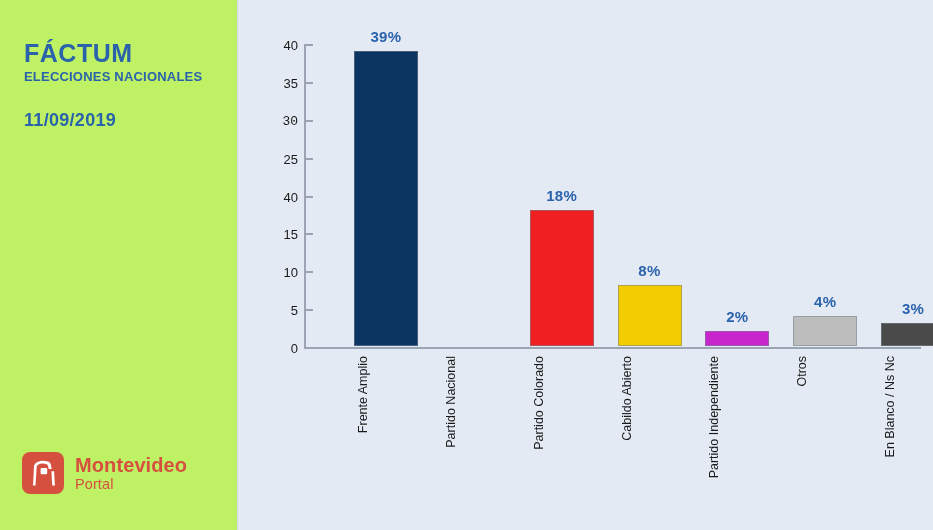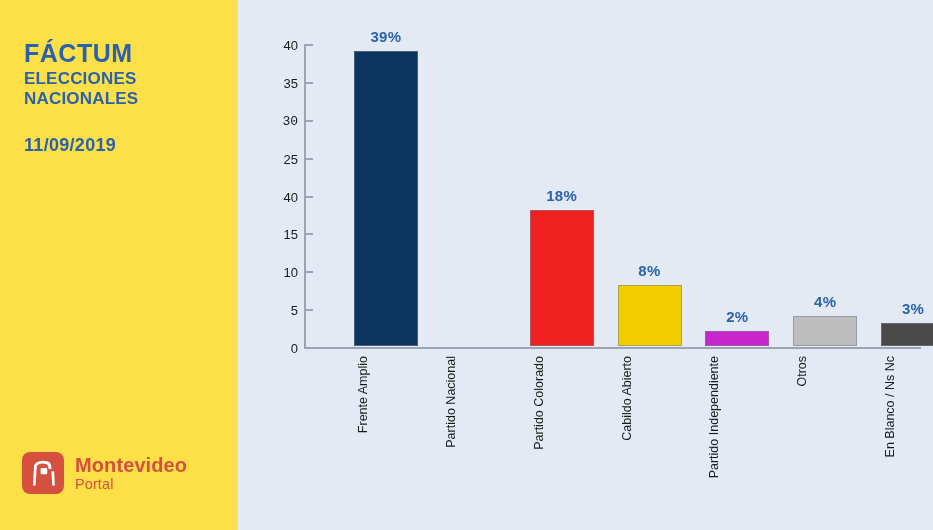--- a/index.html
+++ b/index.html
@@ -15,21 +15,21 @@
     font-family: "Liberation Sans", sans-serif;
     position: relative;
   }
 
   
   #left-panel {
     position: absolute;
     left: 0; top: 0;
     width: 237px;
     height: 530px;
-    background: #fde047;
+    background: #bef264;
   }
 
   #panel-divider {
     position: absolute;
     left: 237px; top: 0;
     width: 1px;
     height: 530px;
     background: #d2dae8;
   }
 
@@ -41,21 +41,21 @@
 
   #brand-title {
     font-size: 25px;
     font-weight: bold;
     color: #2a62ac;
     letter-spacing: 0.5px;
     line-height: 1.05;
   }
 
   #brand-subtitle {
-    font-size: 17px;
+    font-size: 13px;
     font-weight: bold;
     color: #2a62ac;
     letter-spacing: 0.2px;
     margin-top: 3px;
   }
 
   #brand-date {
     font-size: 18px;
     font-weight: bold;
     color: #2a62ac;

